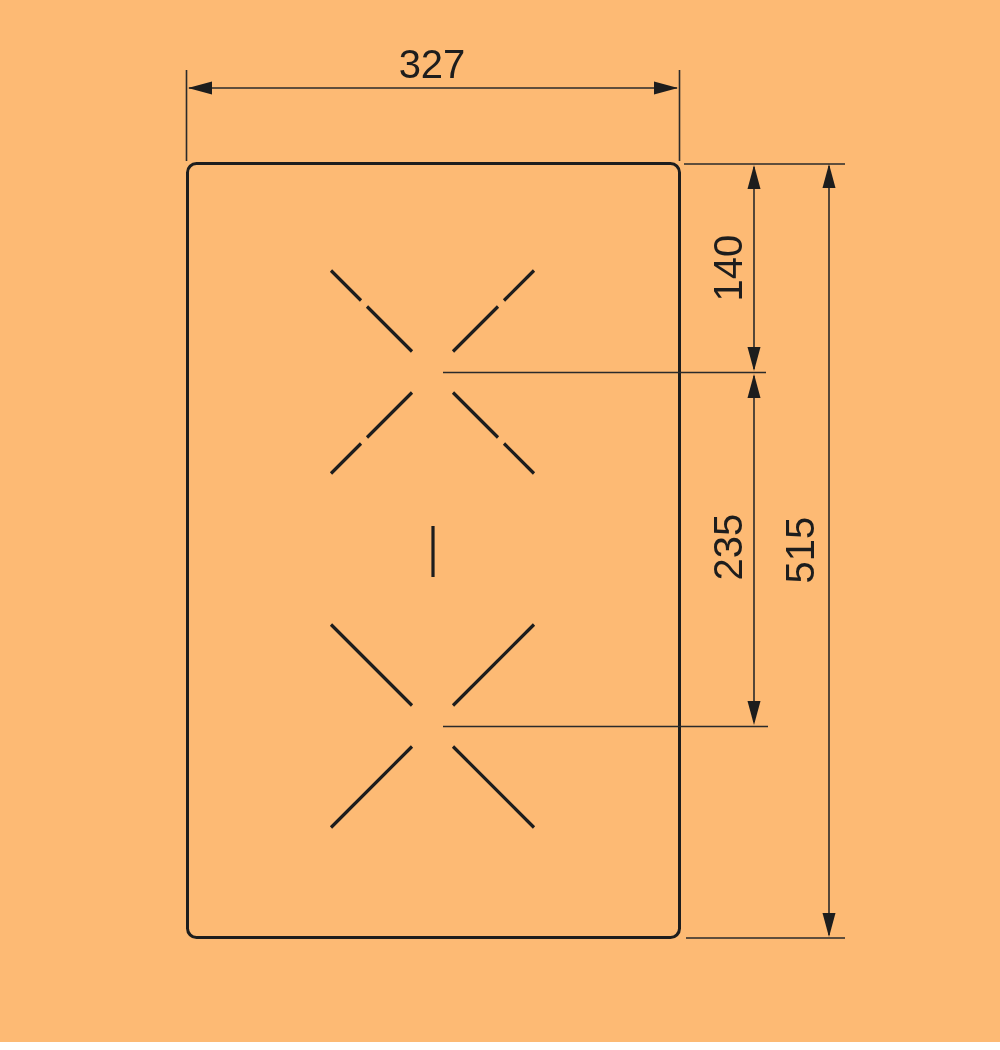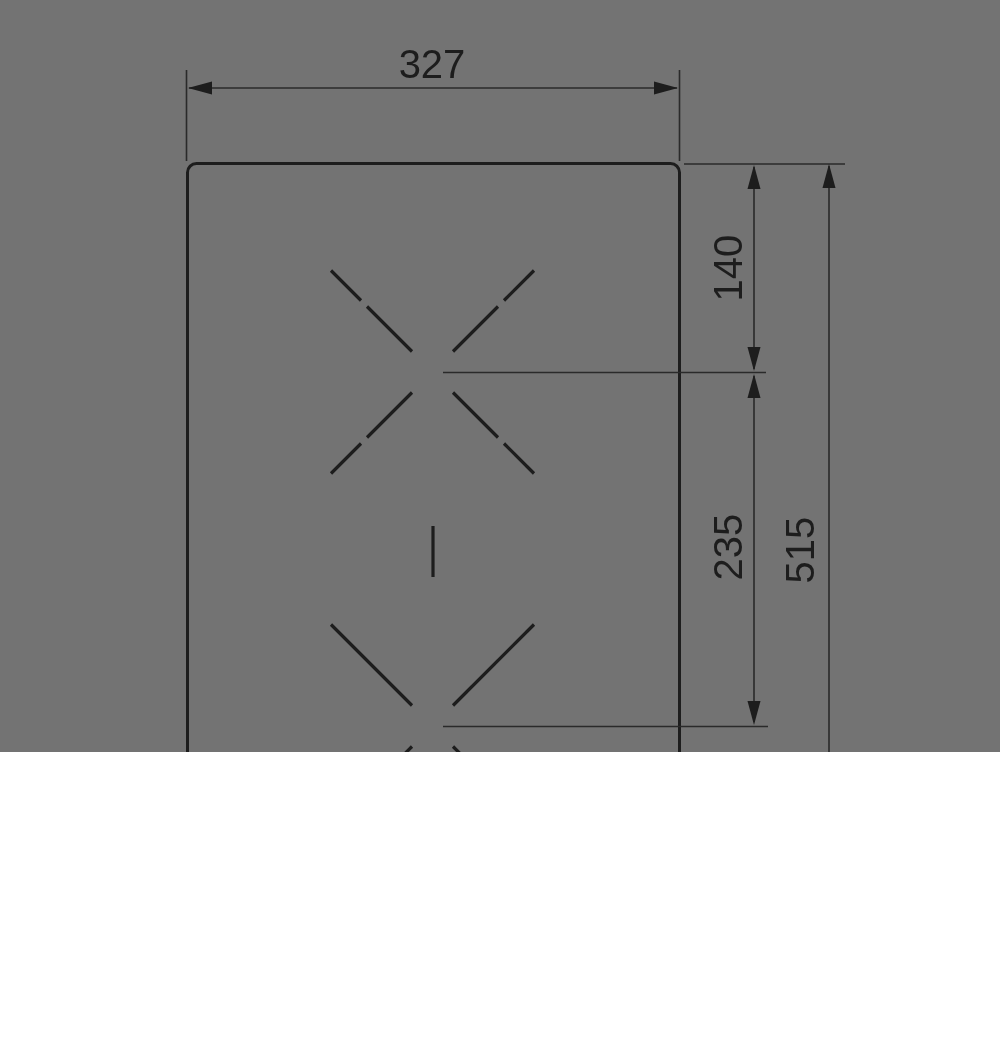--- a/index.html
+++ b/index.html
@@ -6,22 +6,22 @@
     margin: 0;
     padding: 0;
     width: 1000px;
     height: 1050px;
     background: #ffffff;
     font-family: "Liberation Sans", "DejaVu Sans", sans-serif;
   }
   .stage {
     position: relative;
     width: 1000px;
-    height: 752px;
-    background: #737373;
+    height: 1042px;
+    background: #fdba74;
     overflow: hidden;
   }
   svg { display: block; }
   .dim-text {
     font-family: "Liberation Sans", "DejaVu Sans", sans-serif;
     font-size: 40px;
     fill: #1d1d1d;
   }
   .thin  { stroke: #2a2a2a; stroke-width: 1.6; fill: none; }
   .thick { stroke: #1d1d1d; stroke-width: 3;   fill: none; }

